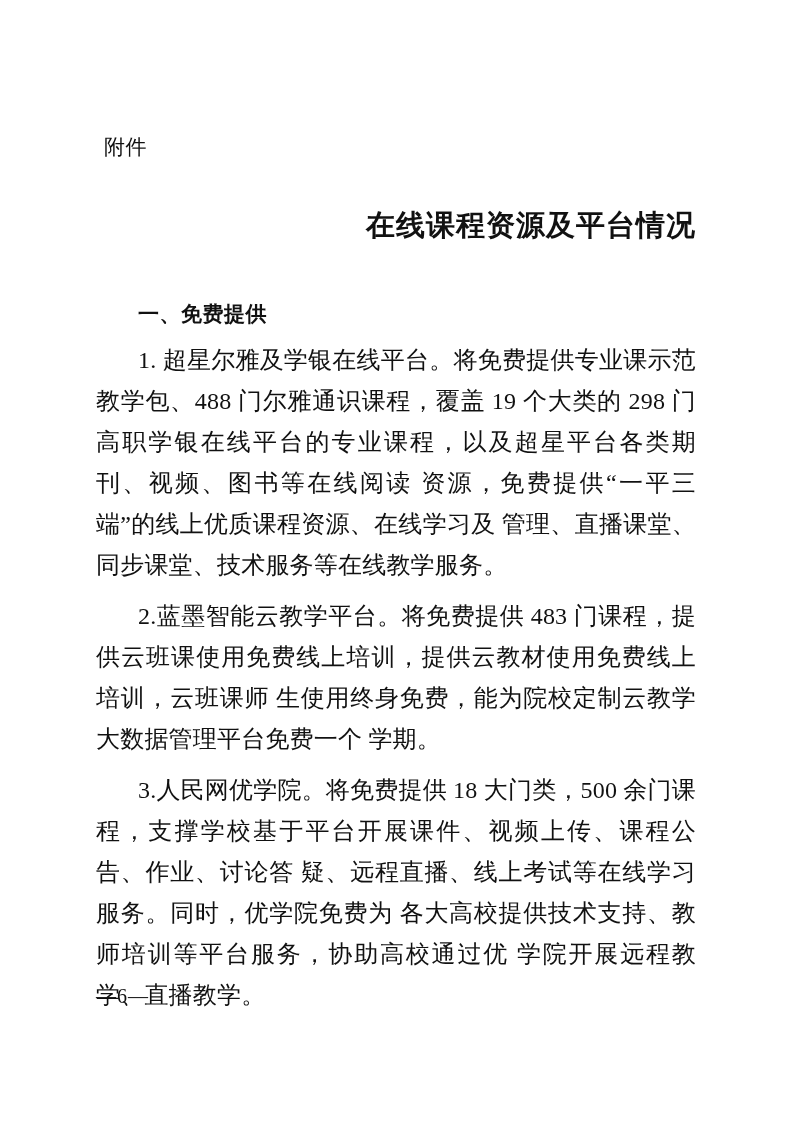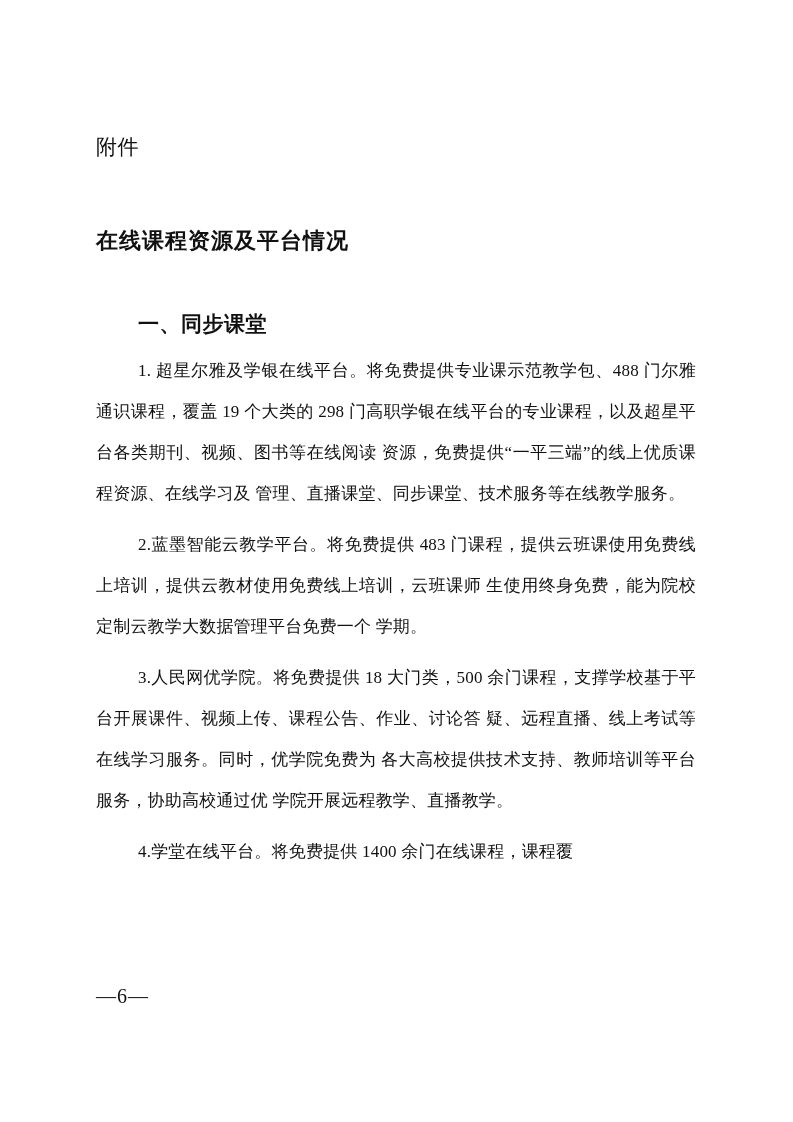--- a/index.html
+++ b/index.html
@@ -27,41 +27,41 @@
   .content {
     position: absolute;
     left: 96px;
     top: 132px;
     width: 600px;
   }
   .attachment-label {
     font-size: 21px;
     line-height: 30px;
     letter-spacing: 0.5px;
-    margin: 0 0 0 0;
+    margin: 0 0 0 8px;
     font-family: "Liberation Serif", "DejaVu Serif", serif;
   }
   .doc-title {
-    text-align: left;
-    font-size: 22px;
+    text-align: right;
+    font-size: 29px;
     font-weight: bold;
     letter-spacing: 1px;
-    margin: 64px 0 0 0;
+    margin: 44px 0 0 0;
     font-family: "DejaVu Sans", "Liberation Sans", sans-serif;
   }
   .section-heading {
     font-size: 21px;
     font-weight: bold;
     letter-spacing: 0.5px;
     margin: 54px 0 0 0;
     text-indent: 42px;
     font-family: "DejaVu Sans", "Liberation Sans", sans-serif;
   }
   p.body-para {
-    font-size: 17px;
+    font-size: 24px;
     line-height: 41px;
     letter-spacing: 0.2px;
     text-align: justify;
     text-justify: inter-ideograph;
     margin: 10px 0 0 0;
     text-indent: 42px;
     font-family: "Liberation Serif", "DejaVu Serif", serif;
   }
   p.body-para:first-of-type {
     margin-top: 12px;
@@ -78,26 +78,25 @@
 </head>
 <body>
 
 <div class="page">
   <div class="content">
 
     <div class="attachment-label">附件</div>
 
     <h1 class="doc-title">在线课程资源及平台情况</h1>
 
-    <h2 class="section-heading">一、同步课堂</h2>
+    <h2 class="section-heading">一、免费提供</h2>
 
     <p class="body-para">1. 超星尔雅及学银在线平台。将免费提供专业课示范教学包、488 门尔雅通识课程，覆盖 19 个大类的 298 门高职学银在线平台的专业课程，以及超星平台各类期刊、视频、图书等在线阅读 资源，免费提供“一平三端”的线上优质课程资源、在线学习及 管理、直播课堂、同步课堂、技术服务等在线教学服务。</p>
 
     <p class="body-para">2.蓝墨智能云教学平台。将免费提供 483 门课程，提供云班课使用免费线上培训，提供云教材使用免费线上培训，云班课师 生使用终身免费，能为院校定制云教学大数据管理平台免费一个 学期。</p>
 
     <p class="body-para">3.人民网优学院。将免费提供 18 大门类，500 余门课程，支撑学校基于平台开展课件、视频上传、课程公告、作业、讨论答 疑、远程直播、线上考试等在线学习服务。同时，优学院免费为 各大高校提供技术支持、教师培训等平台服务，协助高校通过优 学院开展远程教学、直播教学。</p>
 
-    <p class="body-para">4.学堂在线平台。将免费提供 1400 余门在线课程，课程覆</p>
 
   </div>
 
   <div class="page-number">—6—</div>
 </div>
 
 </body></html>

